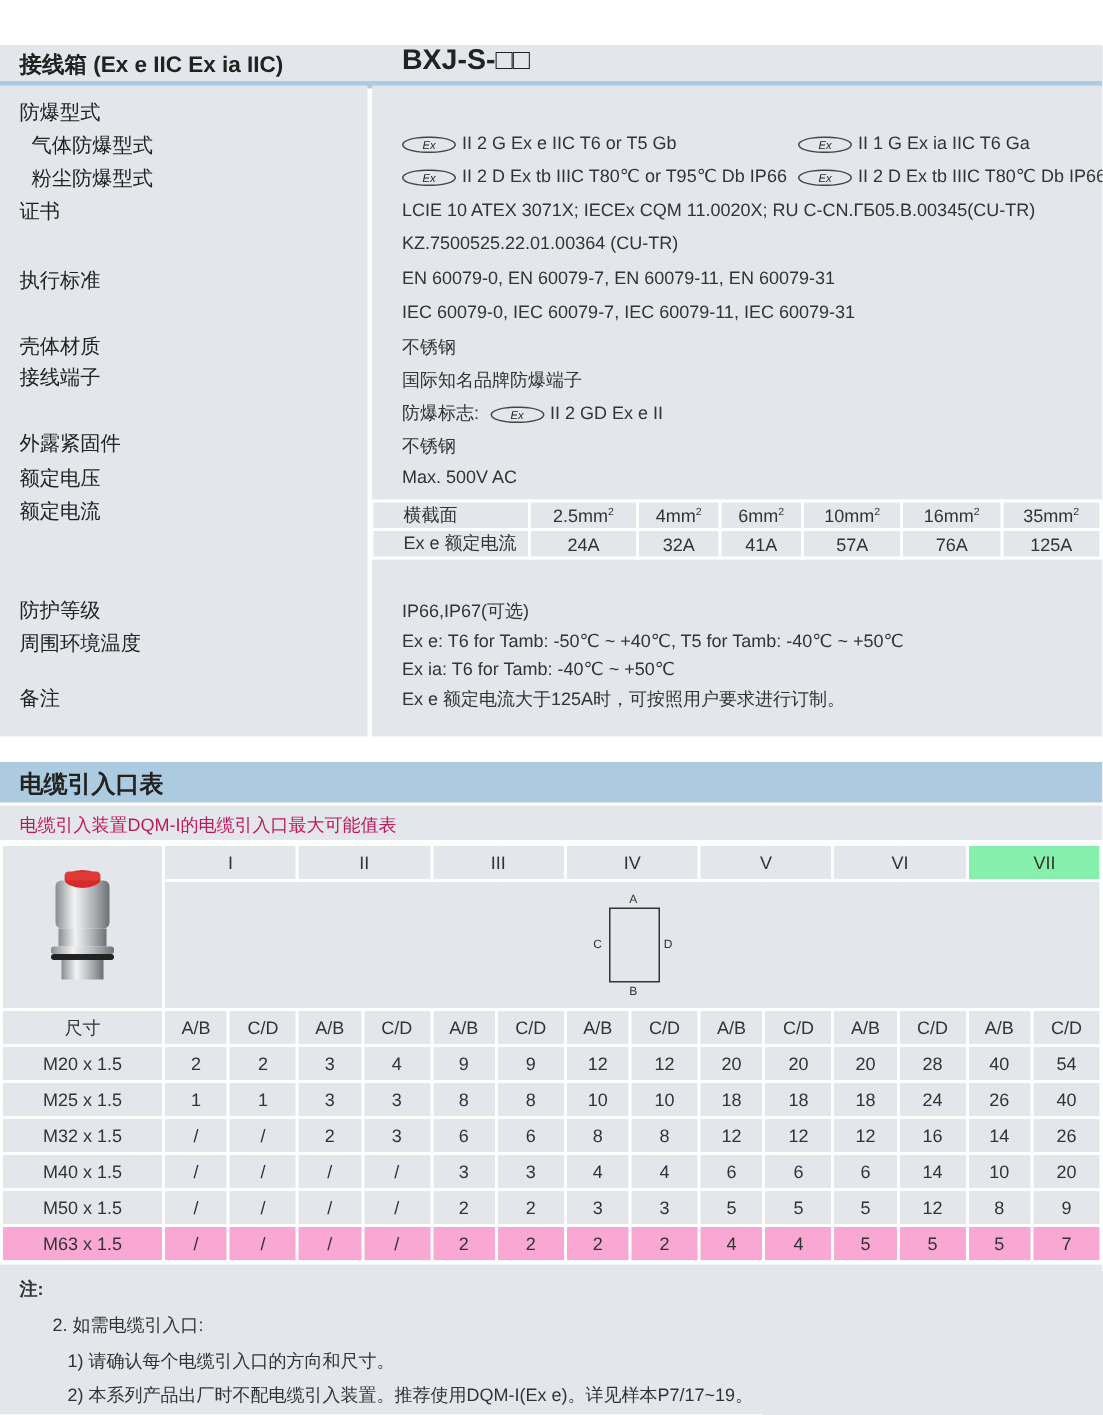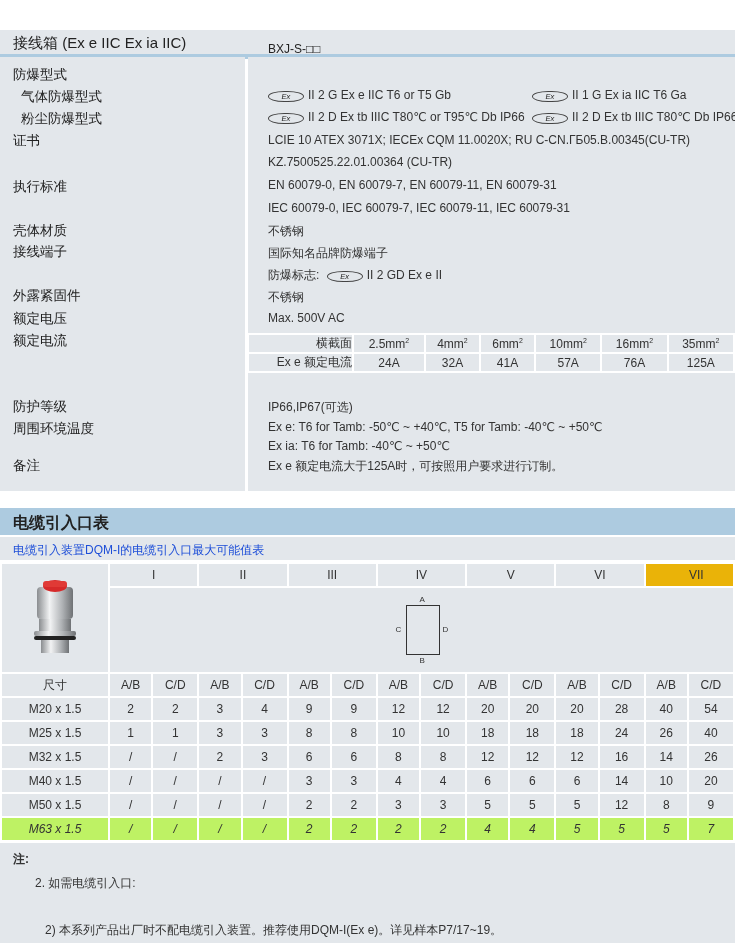--- a/index.html
+++ b/index.html
@@ -6,37 +6,37 @@
   body { width: 735px; height: 943px; background: #ffffff; font-family: "Liberation Sans", "DejaVu Sans", sans-serif; color: #2a2a2a; position: relative; overflow: hidden; }
   .band { position: absolute; left: 0; width: 735px; background: #adcbe0; }
   .band .t { position: absolute; left: 13px; font-size: 16px; font-weight: bold; color: #222; }
   .panel { position: absolute; background: #e3e7eb; }
   .abs { position: absolute; white-space: nowrap; }
   .lbl { font-size: 13.5px; color: #222; }
   .val { font-size: 12px; color: #333; }
   .ex { display: inline-block; width: 36px; height: 11px; border: 1px solid #444; border-radius: 45%/50%; font-size: 7.5px; line-height: 9px; text-align: center; font-style: italic; margin-right: 4px; vertical-align: 0px; color:#222; }
   .cur { position: absolute; left: 247px; top: 333px; width: 488px; border-collapse: collapse; font-size: 12px; }
   .cur td { border: 2px solid #ffffff; height: 18px; text-align: center; color:#333; padding: 0; }
-  .cur td.h { text-align: right; padding-left: 20px; }
+  .cur td.h { text-align: left; padding-left: 20px; }
   .cur sup { font-size: 7px; }
   .grid { position: absolute; left: 0; top: 562px; width: 735px; border-collapse: collapse; font-size: 12px; }
   .grid td { border: 2px solid #ffffff; text-align: center; color: #333; padding: 0; height: 24px; }
   .grid .rn { width: 108px; }
   .note { position: absolute; left: 0; top: 843px; width: 735px; height: 100px; background: #e3e7eb; }
   .note .l { position: absolute; font-size: 12px; color: #333; white-space: nowrap; }
 </style>
 </head>
 <body>
 
 <div class="band" style="top:2px;height:28px;margin-top:29px;">
   <span class="t" style="top:4px;">技术参数</span>
 </div>
 <div class="panel" style="left:0;top:30px;width:735px;height:24px;">
-  <span class="abs" style="left:13px;top:4px;font-size:15px;font-weight:normal;color:#222;">接线箱 (Ex e IIC  Ex ia IIC)</span>
-  <span class="abs" style="left:268px;top:12px;font-size:12px;font-weight:normal;color:#222;">BXJ-S-□□</span>
+  <span class="abs" style="left:13px;top:4px;font-size:15px;font-weight:bold;color:#222;">接线箱 (Ex e IIC  Ex ia IIC)</span>
+  <span class="abs" style="left:268px;top:0;font-size:19px;font-weight:bold;color:#222;">BXJ-S-□□</span>
 </div>
 
 <div class="panel" style="left:0;top:57px;width:245px;height:434px;"></div>
 
 <div class="panel" style="left:248px;top:57px;width:487px;height:434px;"></div>
 
 <span class="abs lbl" style="left:13px;top:66px;">防爆型式</span>
 <span class="abs lbl" style="left:21px;top:88px;">气体防爆型式</span>
 <span class="abs lbl" style="left:21px;top:110px;">粉尘防爆型式</span>
 <span class="abs lbl" style="left:13px;top:132px;">证书</span>
@@ -100,21 +100,21 @@
 
 <span class="abs val" style="left:268px;top:399px;">IP66,IP67(可选)</span>
 <span class="abs val" style="left:268px;top:420px;">Ex e: T6 for Tamb:  -50℃ ~ +40℃, T5 for Tamb:  -40℃ ~ +50℃</span>
 <span class="abs val" style="left:268px;top:439px;">Ex ia: T6 for Tamb:  -40℃ ~ +50℃</span>
 <span class="abs val" style="left:268px;top:458px;">Ex e 额定电流大于125A时，可按照用户要求进行订制。</span>
 
 <div class="band" style="top:508px;height:27px;">
   <span class="t" style="top:5px;">电缆引入口表</span>
 </div>
 <div class="panel" style="left:0;top:537px;width:735px;height:23px;">
-  <span class="abs" style="left:13px;top:5px;font-size:12px;color:#1d4ed8;">电缆引入装置DQM-I的电缆引入口最大可能值表</span>
+  <span class="abs" style="left:13px;top:5px;font-size:12px;color:#be185d;">电缆引入装置DQM-I的电缆引入口最大可能值表</span>
 </div>
 
 <table class="grid">
   <tbody>
       <tr>
     <td class="rn" rowspan="2" style="background:#e3e7eb;height:110px;">
       <svg width="50" height="80" viewBox="0 0 50 80">
         <defs>
           <linearGradient id="met" x1="0" x2="1">
             <stop offset="0" stop-color="#8a8d90"></stop>
@@ -131,21 +131,21 @@
         <rect x="4" y="59" width="42" height="4" rx="2" fill="#222"></rect>
         <rect x="11" y="63" width="28" height="13" fill="url(#met)"></rect>
       </svg>
     </td>
     <td colspan="2" style="background:#e3e7eb;">I</td>
     <td colspan="2" style="background:#e3e7eb;">II</td>
     <td colspan="2" style="background:#e3e7eb;">III</td>
     <td colspan="2" style="background:#e3e7eb;">IV</td>
     <td colspan="2" style="background:#e3e7eb;">V</td>
     <td colspan="2" style="background:#e3e7eb;">VI</td>
-    <td colspan="2" style="background:#eab308;padding-left:14px;">VII</td>
+    <td colspan="2" style="background:#86efac;padding-left:14px;">VII</td>
   </tr>
   <tr>
     <td colspan="14" style="background:#e3e7eb;height:86px;">
       <div style="position:relative;width:60px;height:70px;margin:0 auto;">
         <div style="position:absolute;left:14px;top:10px;width:34px;height:50px;border:1.5px solid #333;"></div>
         <span style="position:absolute;left:28px;top:0;font-size:8px;">A</span>
         <span style="position:absolute;left:28px;top:61px;font-size:8px;">B</span>
         <span style="position:absolute;left:4px;top:30px;font-size:8px;">C</span>
         <span style="position:absolute;left:51px;top:30px;font-size:8px;">D</span>
       </div>
@@ -248,21 +248,21 @@
         <td>2</td>
         <td>3</td>
         <td>3</td>
         <td>5</td>
         <td>5</td>
         <td>5</td>
         <td>12</td>
         <td>8</td>
         <td>9</td>
       </tr>
-      <tr style="background: #bef264; font-style: italic;">
+      <tr style="background: #f9a8d4;">
         <td class="rn">M63 x 1.5</td>
         <td>/</td>
         <td>/</td>
         <td>/</td>
         <td>/</td>
         <td>2</td>
         <td>2</td>
         <td>2</td>
         <td>2</td>
         <td>4</td>
@@ -271,14 +271,15 @@
         <td>5</td>
         <td>5</td>
         <td>7</td>
       </tr>
     </tbody>
 </table>
 
 <div class="note">
   <span class="l" style="left:13px;top:8px;font-weight:bold;">注:</span>
   <span class="l" style="left:35px;top:32px;">2. 如需电缆引入口:</span>
+  <span class="l" style="left:45px;top:56px;">1) 请确认每个电缆引入口的方向和尺寸。</span>
   <span class="l" style="left:45px;top:79px;">2) 本系列产品出厂时不配电缆引入装置。推荐使用DQM-I(Ex e)。详见样本P7/17~19。</span>
 </div>
 
 </body></html>

